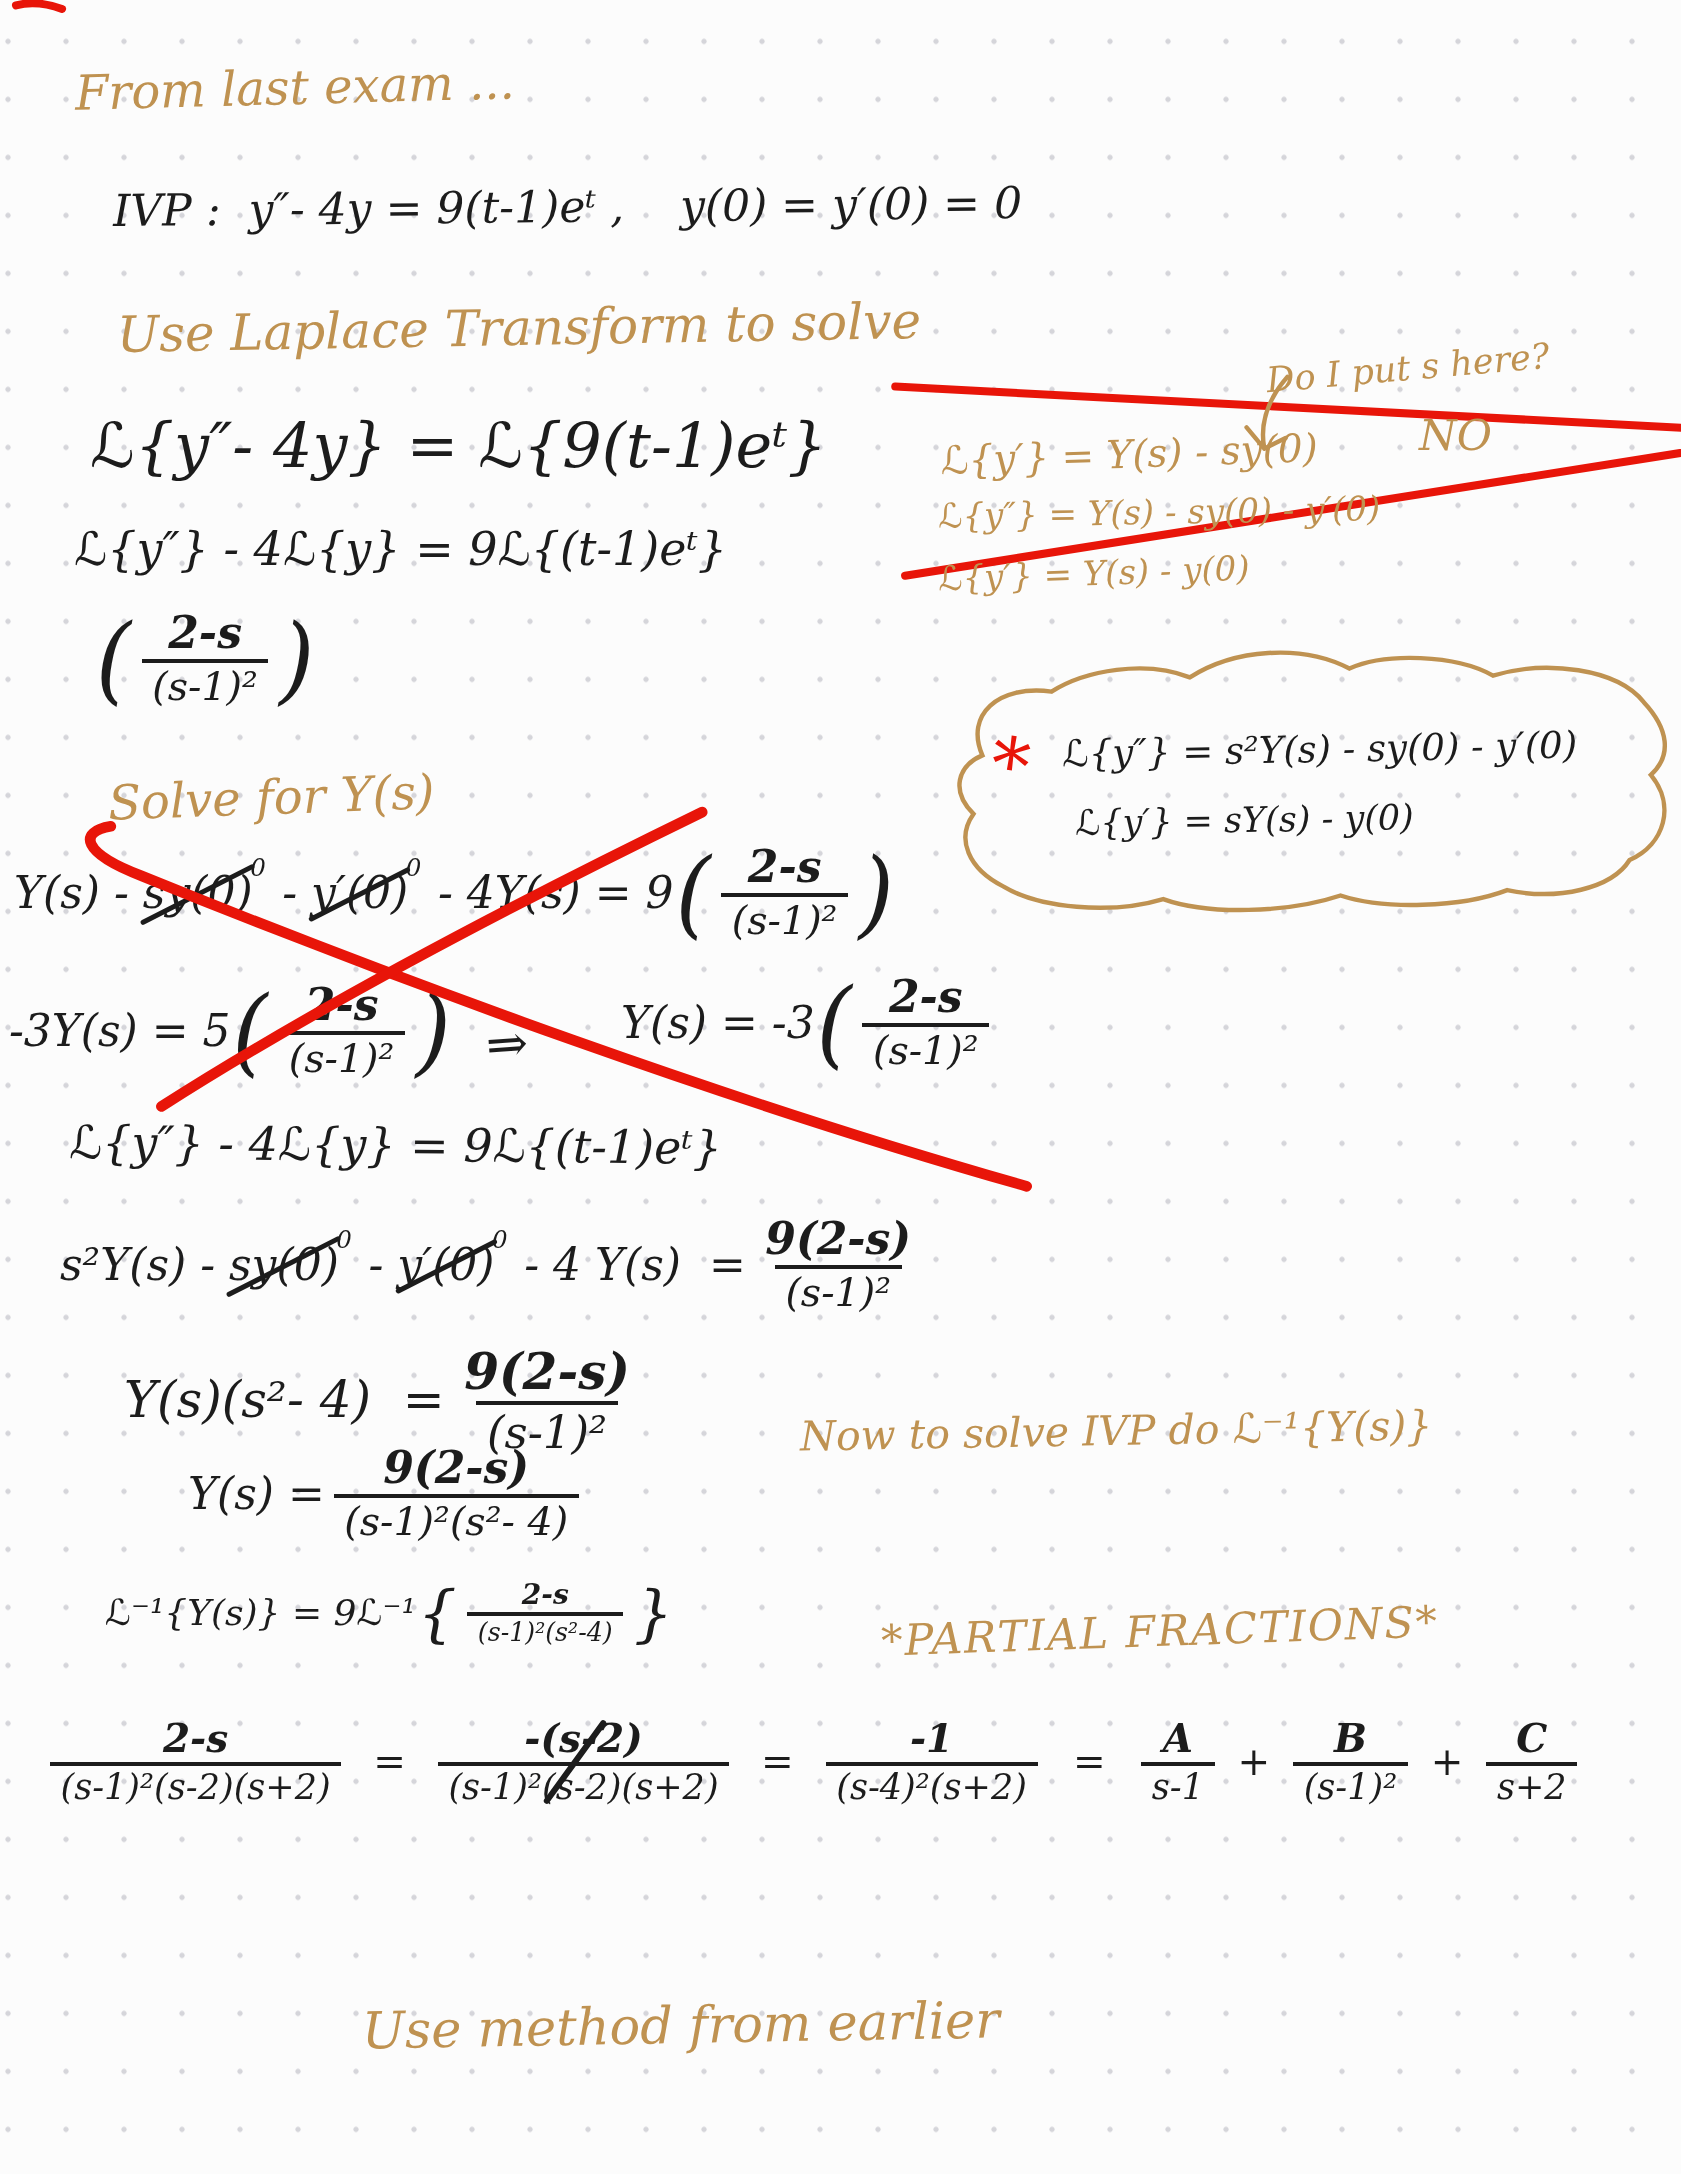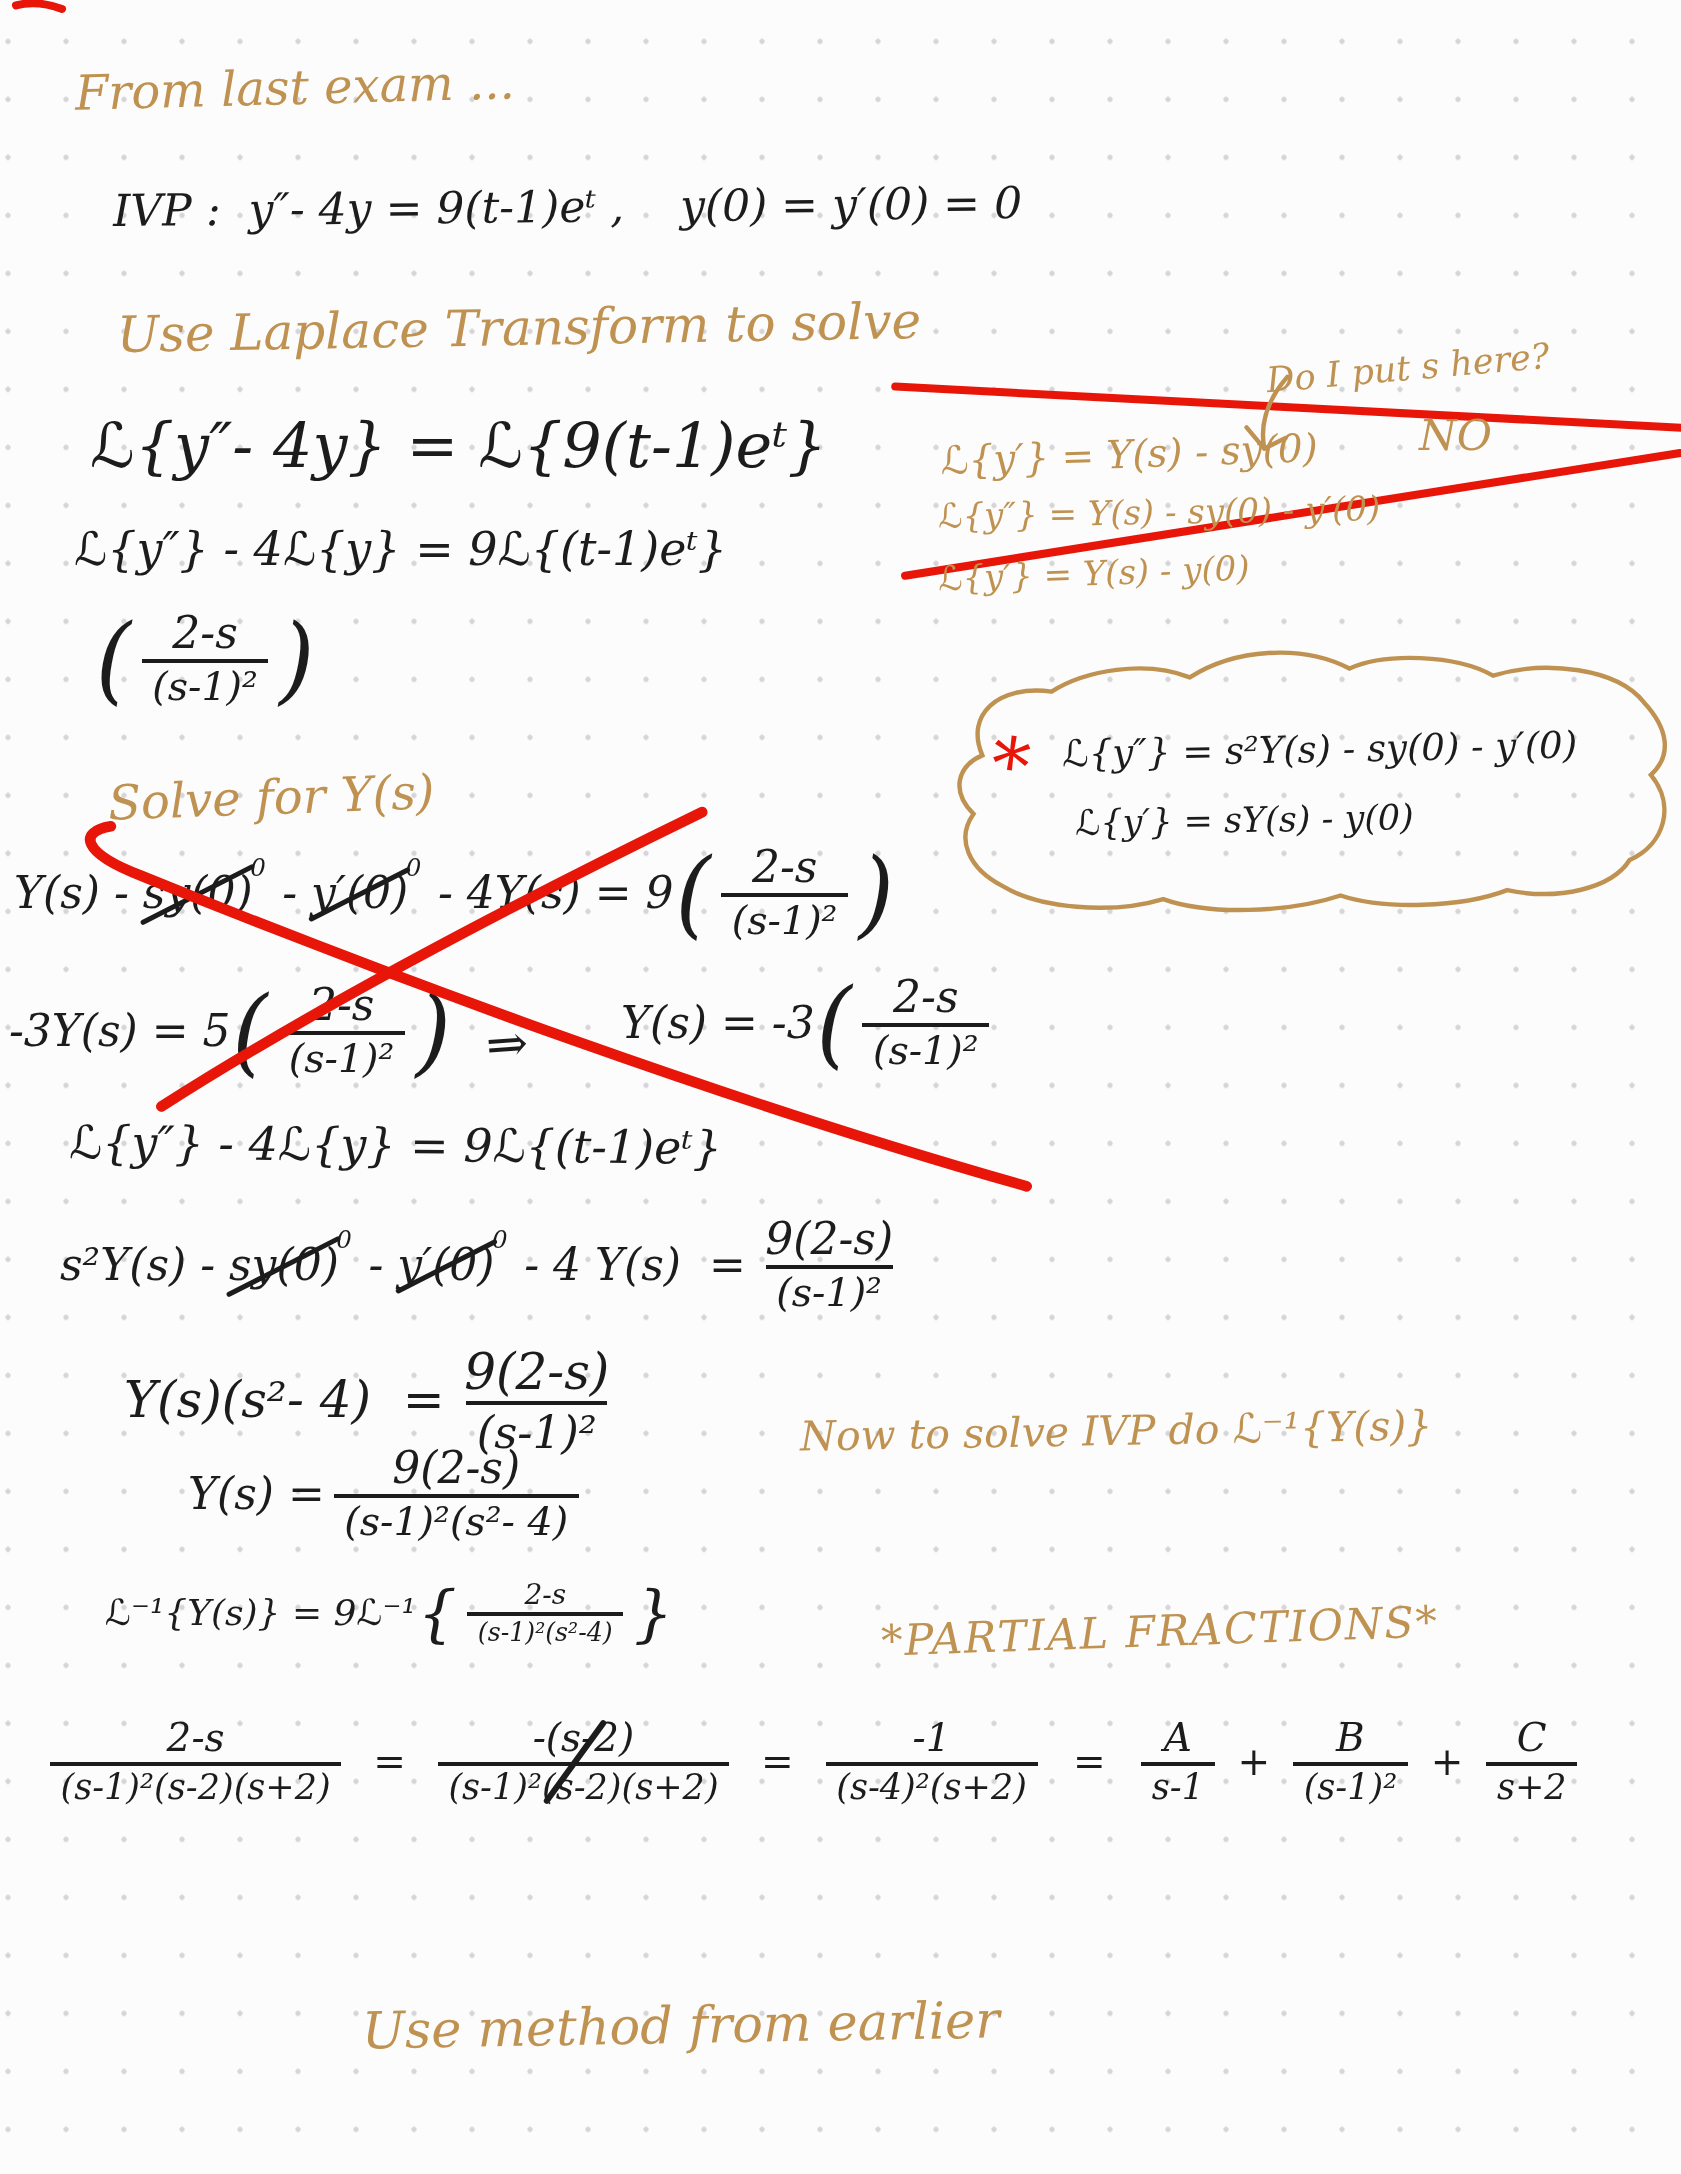--- a/index.html
+++ b/index.html
@@ -7,21 +7,21 @@
     background-color:#fcfcfc;
     background-image:radial-gradient(#d5d5da 2.3px, rgba(0,0,0,0) 3px);
     background-size:58px 58px;background-position:37px 12.4px;
     font-family:"DejaVu Serif","DejaVu Sans",serif;font-style:italic;}
   .ln{position:absolute;white-space:pre;line-height:1.15;}
   .eq{position:absolute;display:flex;align-items:center;white-space:pre;line-height:1.1;}
   .blk{color:#1c1c1c;}
   .tan{color:#bf9251;}
   .red{color:#e81509;}
   .frac{display:inline-flex;flex-direction:column;align-items:center;margin:0 8.9px;position:relative;}
-  .frac .num{padding:0 10.6px 2.7px;line-height:1.05;}
+  .frac .num{padding:0 10.6px 2.7px;line-height:1.05;font-weight:bold;}
   .frac .den{border-top:4.4px solid currentColor;padding:3.5px 10.6px 0;line-height:1.05;font-size:.9em;}
   .bp{font-size:2.05em;font-weight:300;transform:scaleY(1.06);margin:0 1.8px;line-height:.9;}
   .bb{font-size:1.7em;font-weight:300;margin:0 1.8px;line-height:.9;}
   .smallfrac{font-size:.78em;}
   .sl{position:relative;display:inline-block;}
   .sl::after{content:"";position:absolute;left:-8%;top:48%;width:116%;height:5.3px;
     background:currentColor;border-radius:2.7px;transform:rotate(-27deg);}
   .zr{font-size:.56em;position:relative;top:-1.05em;left:-0.1em;font-style:italic;}
   .xfrac::after{content:"";position:absolute;left:46%;top:-8%;width:6.2px;height:116%;
     background:#1c1c1c;border-radius:3.5px;transform:rotate(36deg);}

